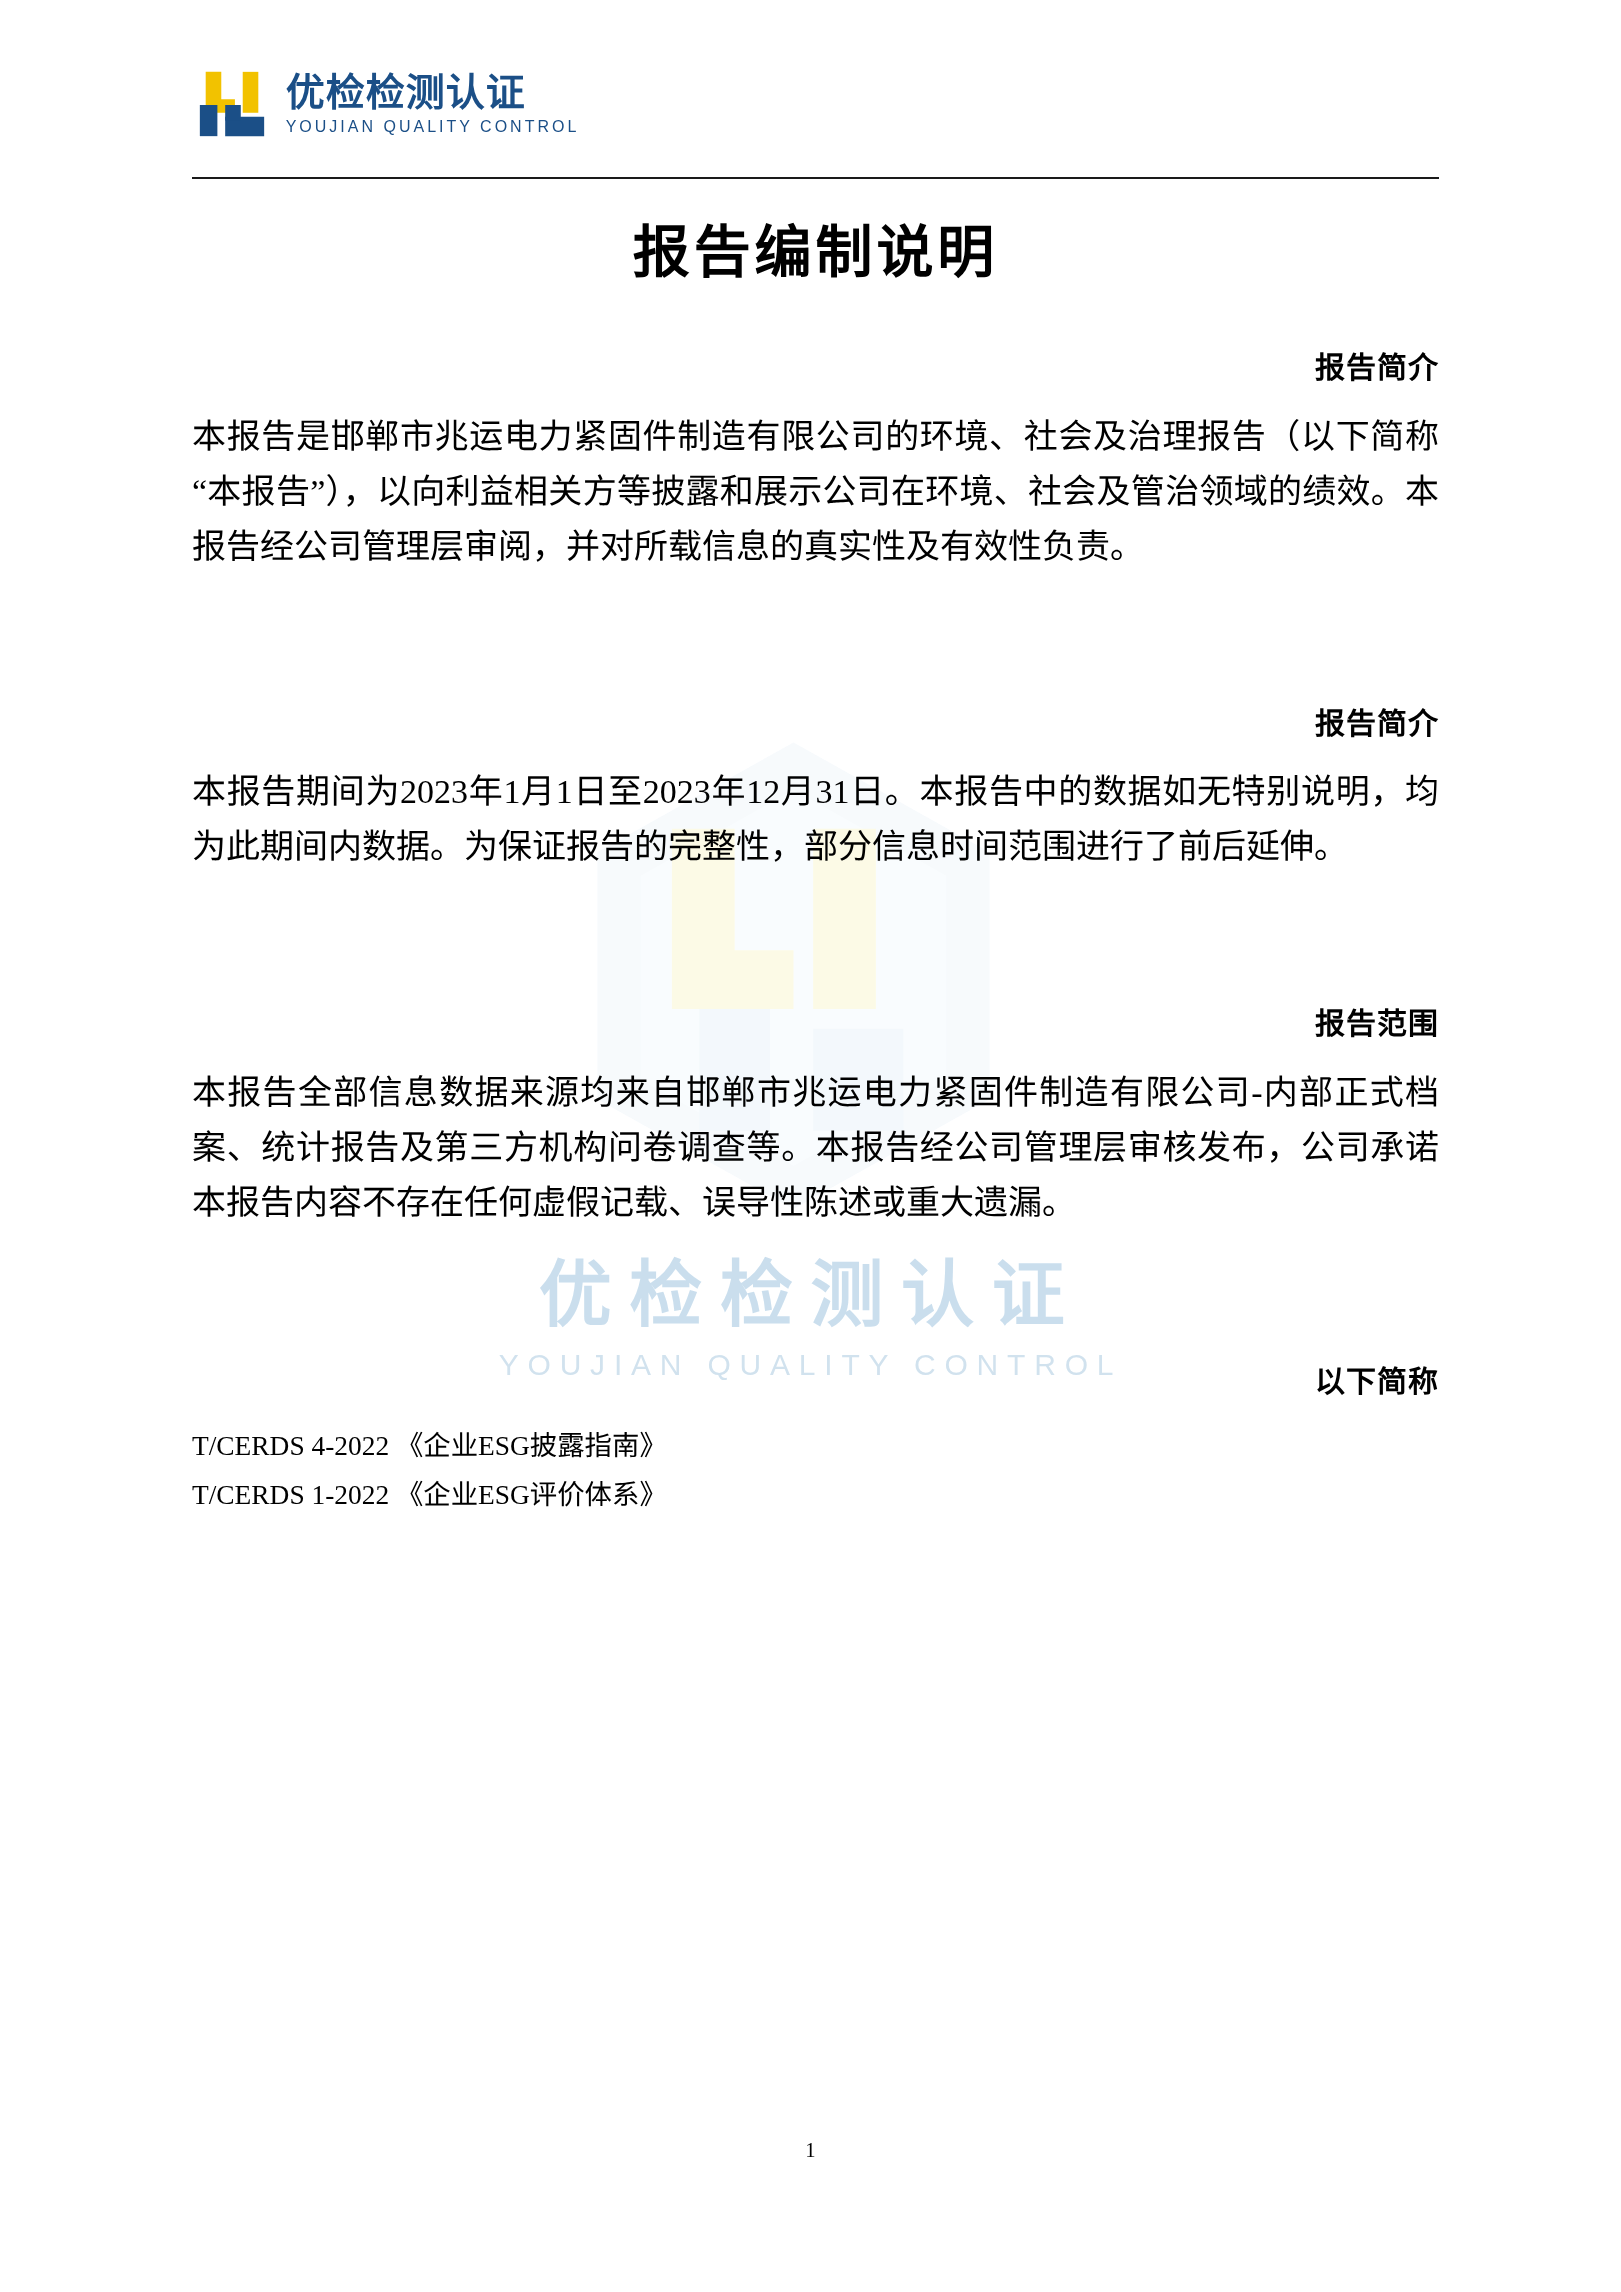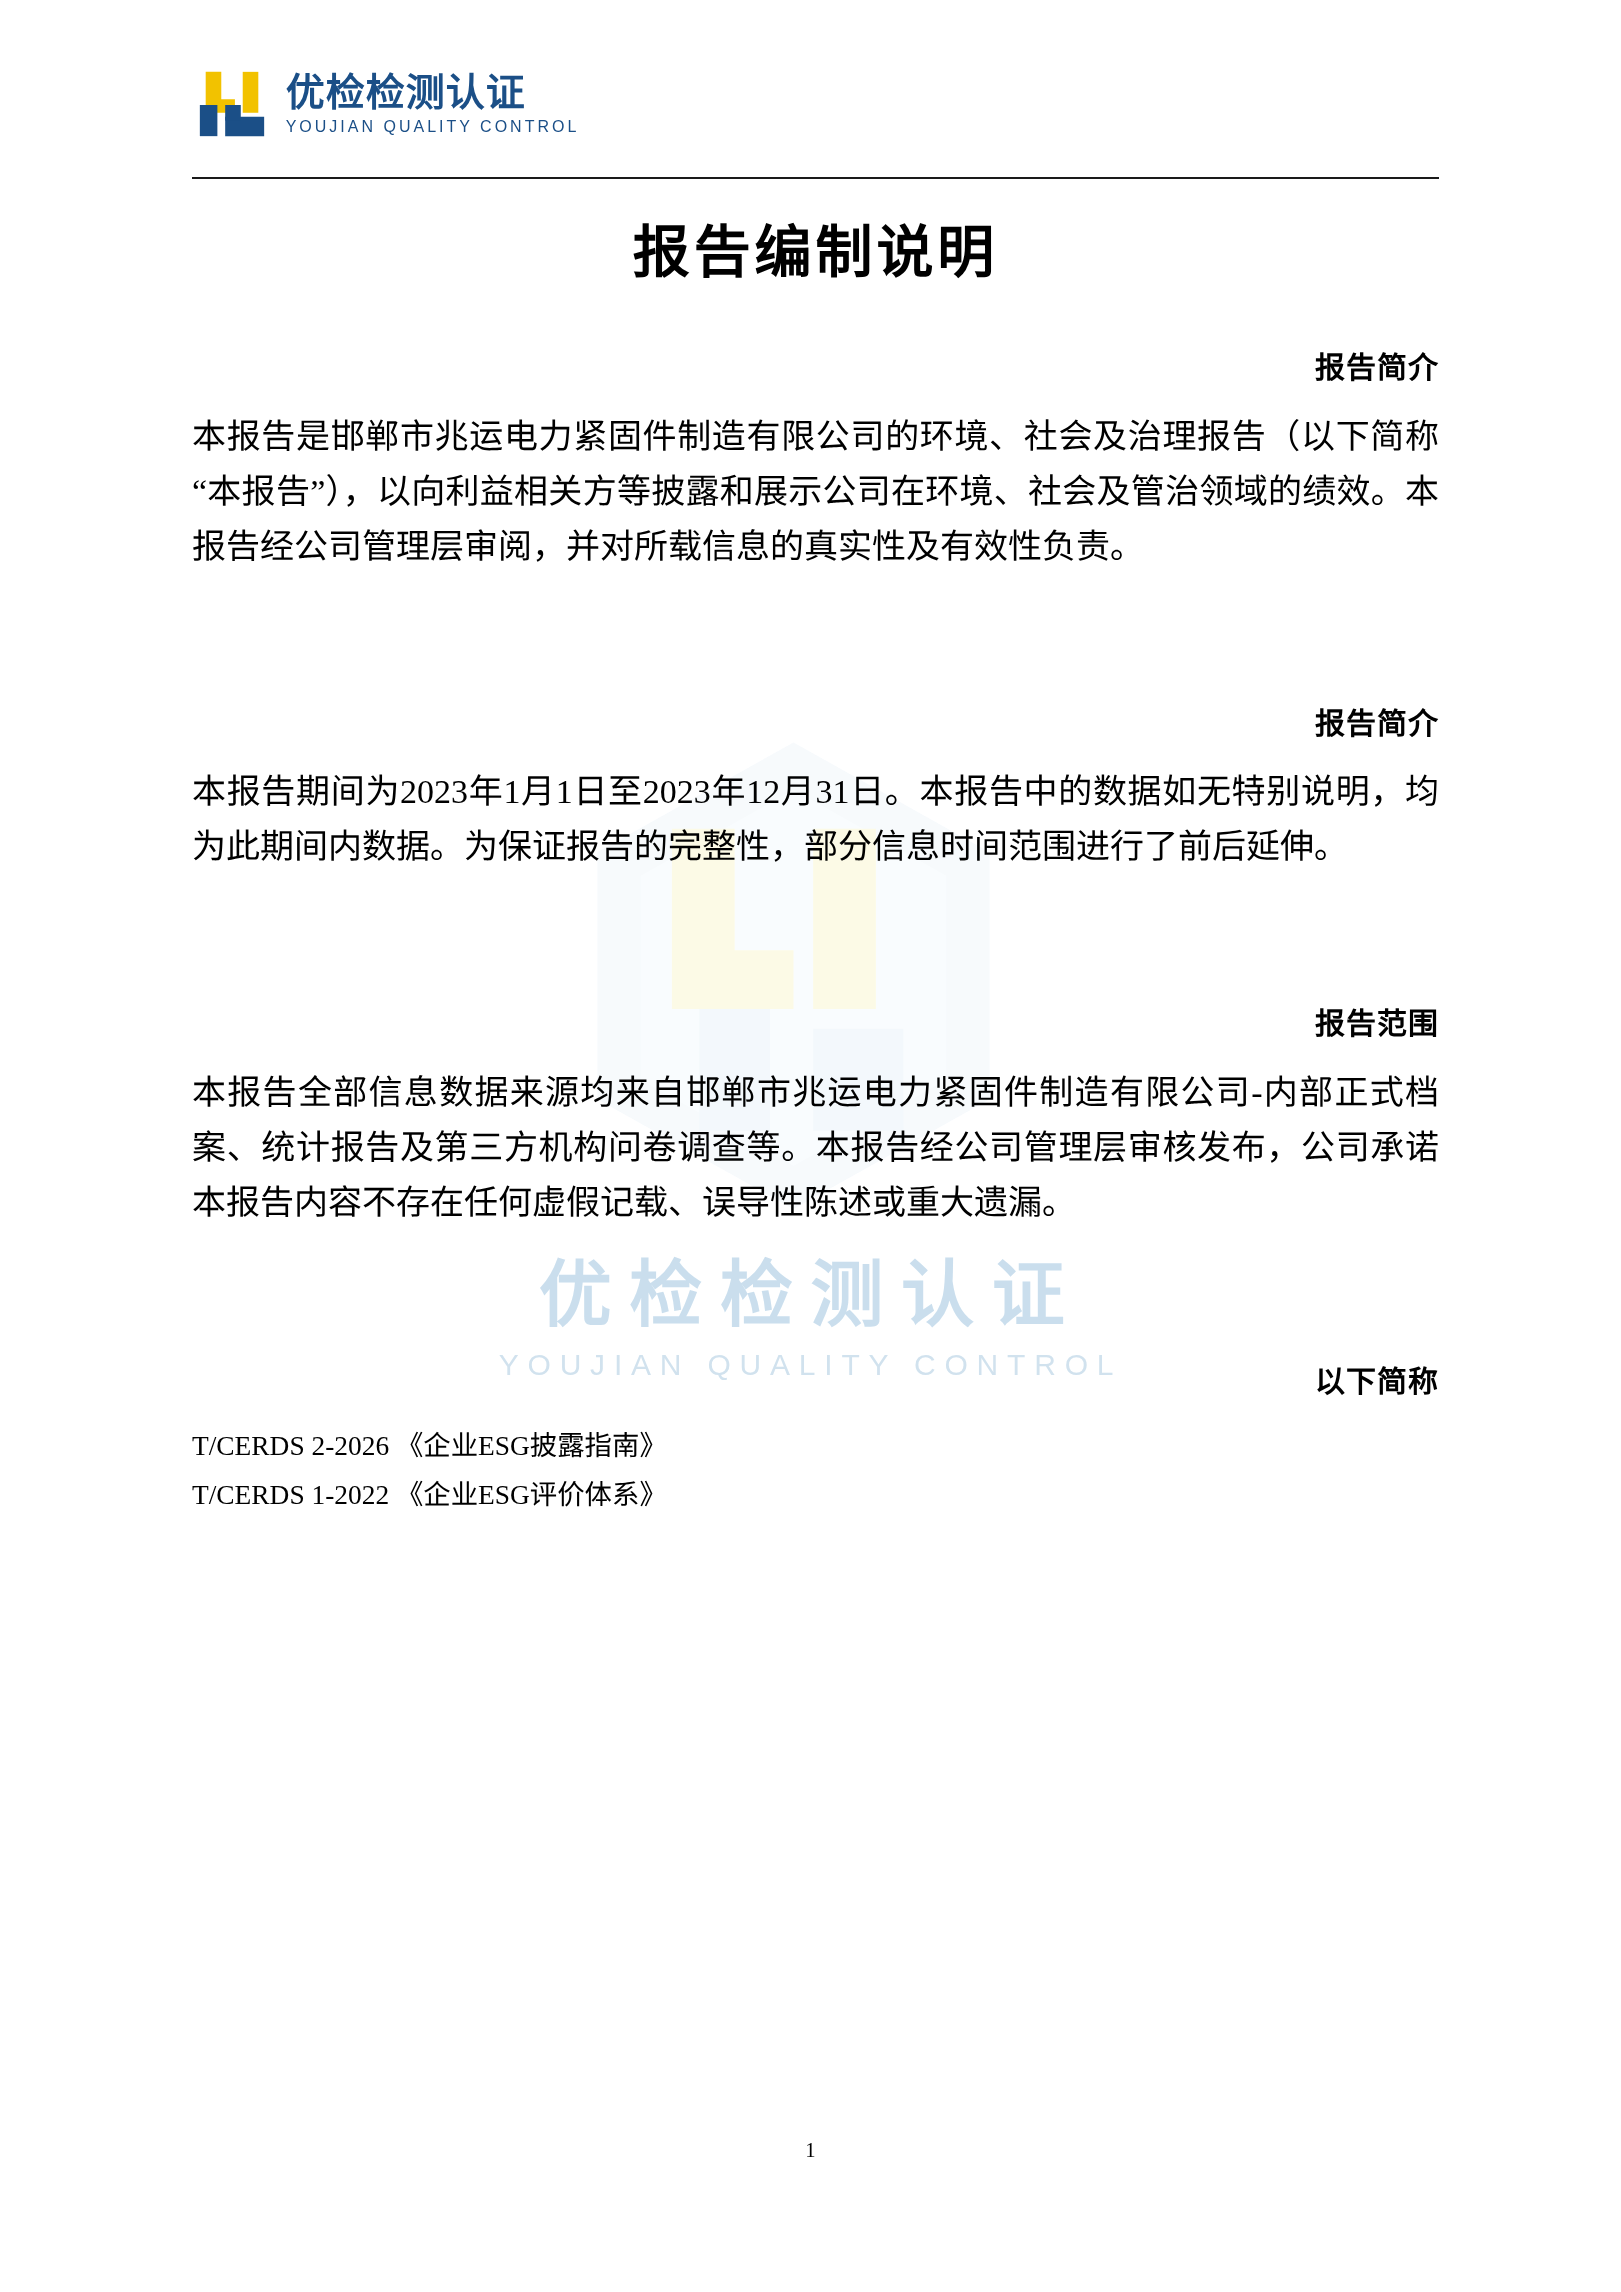--- a/index.html
+++ b/index.html
@@ -227,21 +227,21 @@
 
     <div>
       <h2 class="sec-heading">报告范围</h2>
       <p class="para">本报告全部信息数据来源均来自邯郸市兆运电力紧固件制造有限公司-内部正式档案、统计报告及第三方机构问卷调查等。本报告经公司管理层审核发布，公司承诺本报告内容不存在任何虚假记载、误导性陈述或重大遗漏。</p>
     </div>
 
     <div class="block-gap-3"></div>
 
     <div>
       <h2 class="sec-heading">以下简称</h2>
-      <div class="ref-line">T/CERDS 2-2026 《企业ESG披露指南》</div>
+      <div class="ref-line">T/CERDS 4-2022 《企业ESG披露指南》</div>
       <div class="ref-line">T/CERDS 1-2022 《企业ESG评价体系》</div>
     </div>
 
   </div>
 
   <div class="page-number">1</div>
 
 </div>
 
 

